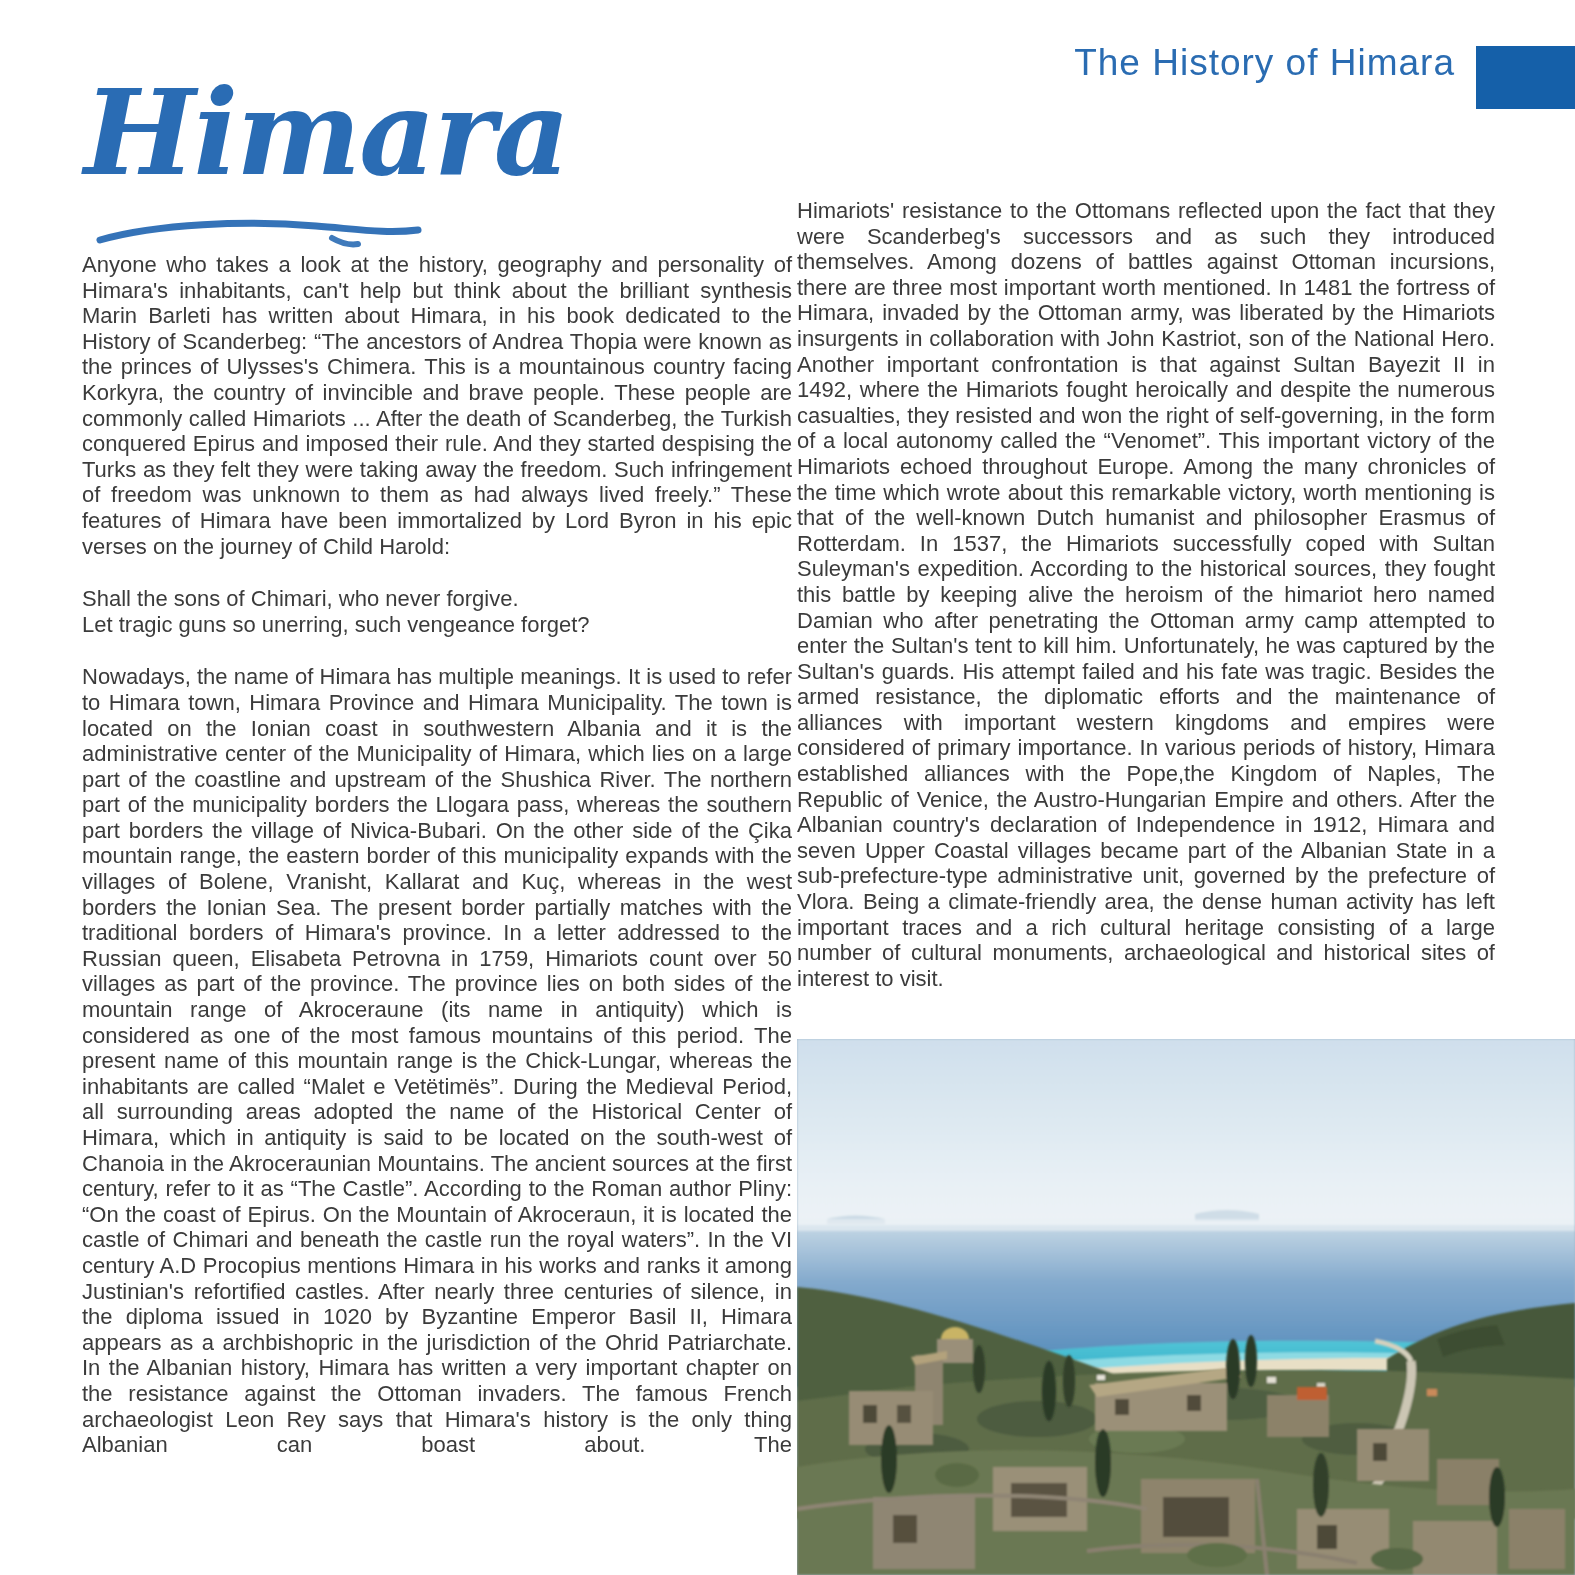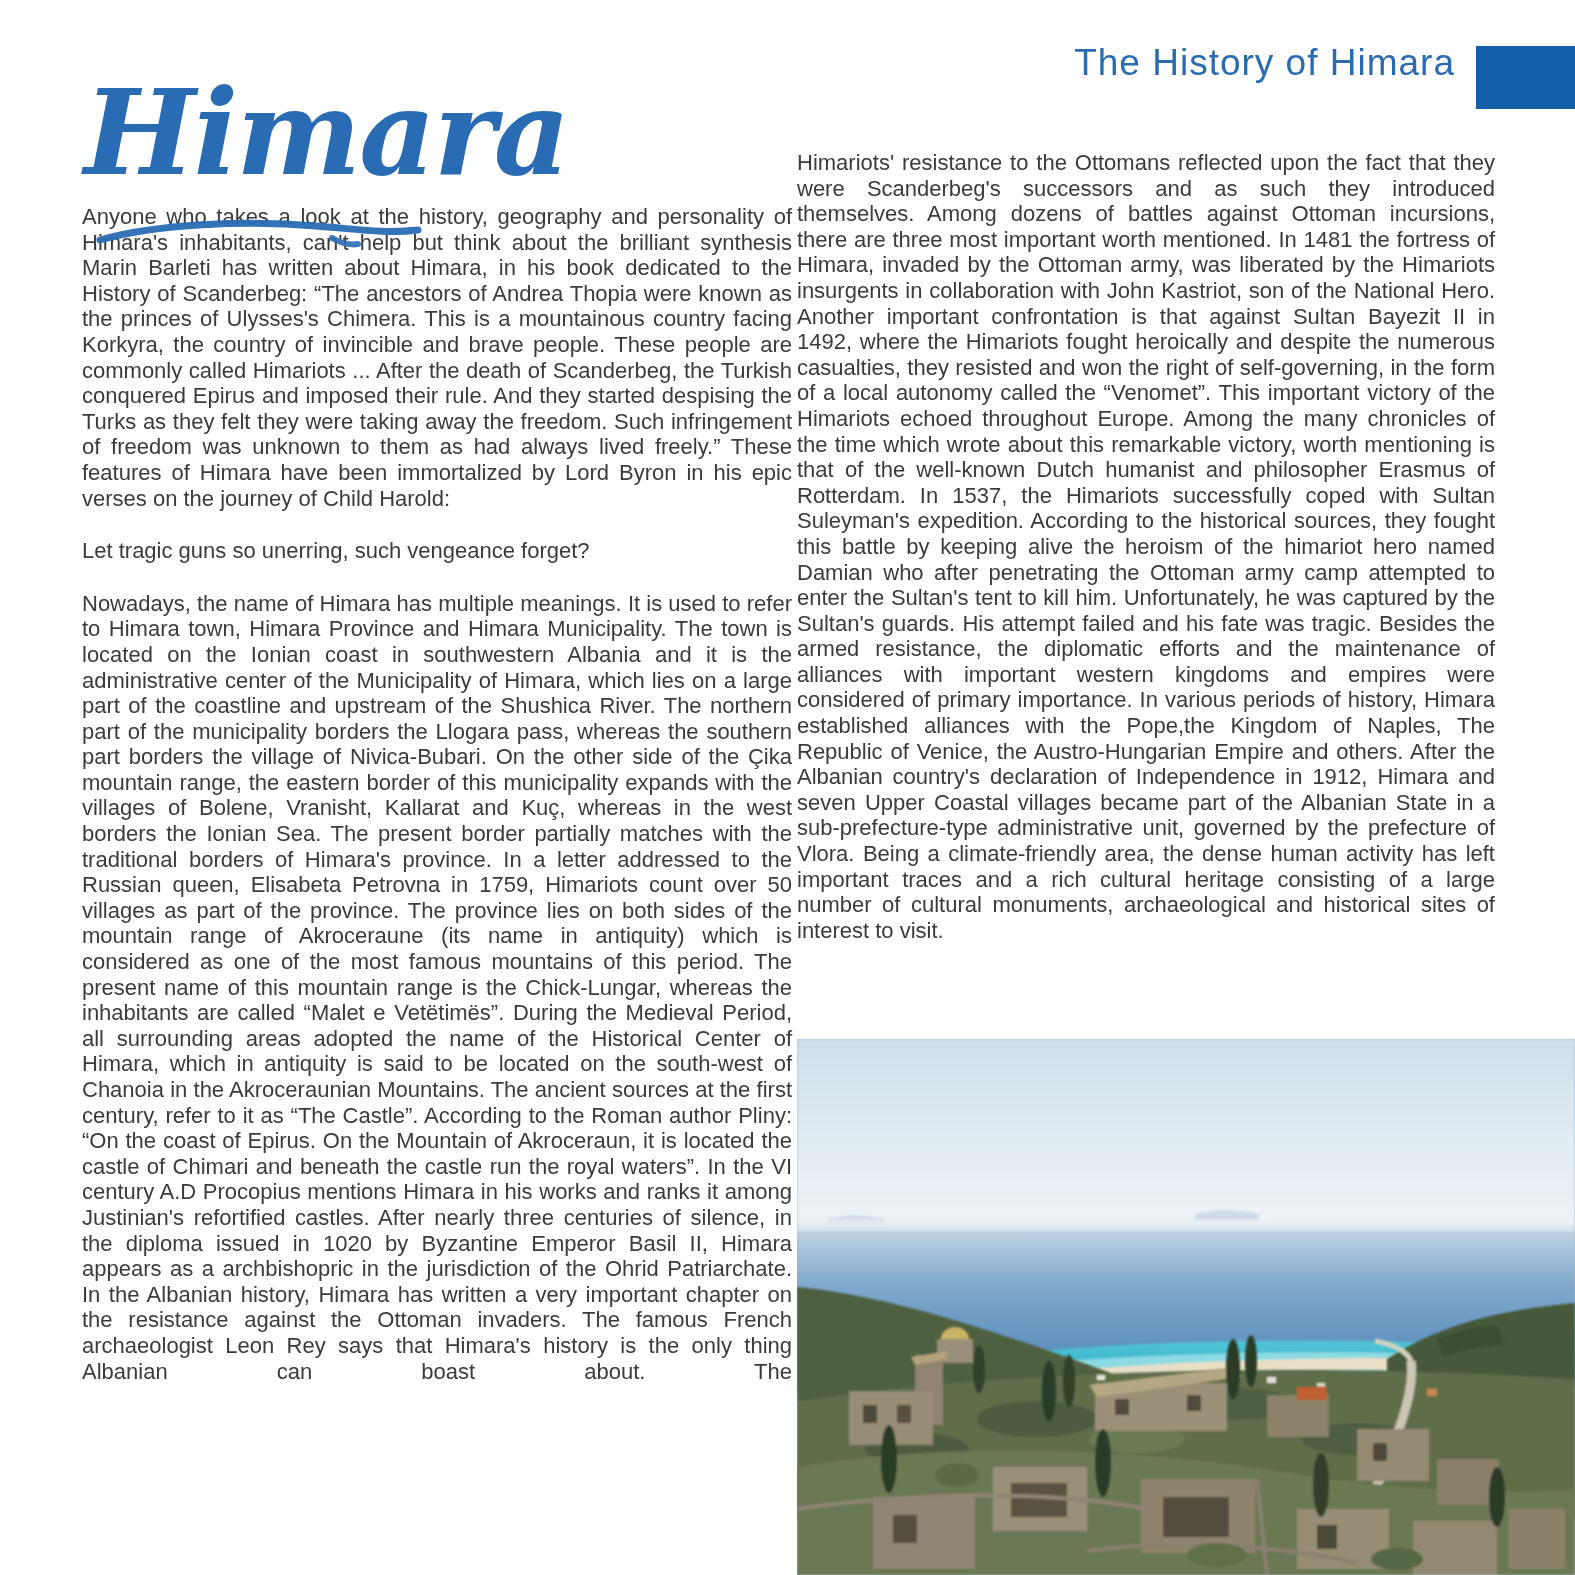--- a/index.html
+++ b/index.html
@@ -17,21 +17,21 @@
     background:#1560a9;
   }
   
   .logo {
     position:absolute; left:84px; top:74px; z-index:3;
     font-family:"DejaVu Serif", serif; font-style:italic; font-weight:bold;
     font-size:118px; line-height:1; color:#2a6cb4; letter-spacing:-2px;
   }
   .logo-swash { position:absolute; left:96px; top:216px; z-index:3; }
   
-  .col { position:absolute; color:#3b3b3b; }
+  .col { position:absolute; color:#3b3b3b;margin-top:48px; }
   .col p { margin:0; font-size:22px; line-height:25.6px; text-align:justify; }
   .col-left  { left:82px;  top:204px; width:710px; }
   .col-right { left:797px; top:150px; width:698px; }
   .verse { margin:27px 0; font-size:22px; line-height:25.6px; }
   .verse div { white-space:nowrap; }
   .justify-last { text-align-last: justify; }
   
   .photo {
     position:absolute; left:797px; top:1039px; width:778px; height:536px;
     overflow:hidden; background:#9fb6c9;
@@ -50,20 +50,21 @@
   <div class="logo-swash">
     <svg width="330" height="36" viewBox="0 0 330 36">
       <path d="M4,24 C60,8 150,4 220,10 C260,13 290,18 322,14" fill="none" stroke="#2a6cb4" stroke-width="7" stroke-linecap="round" opacity="0.95"></path>
       <path d="M236,22 q14,8 26,6" fill="none" stroke="#2a6cb4" stroke-width="6" stroke-linecap="round" opacity="0.9"></path>
     </svg>
   </div>
 
   <div class="col col-left">
     <p>Anyone who takes a look at the history, geography and personality of Himara's inhabitants, can't help but think about the brilliant synthesis Marin Barleti has written about Himara, in his book dedicated to the History of Scanderbeg: “The ancestors of Andrea Thopia were known as the princes of Ulysses's Chimera. This is a mountainous country facing Korkyra, the country of invincible and brave people. These people are commonly called Himariots ... After the death of Scanderbeg, the Turkish conquered Epirus and imposed their rule. And they started despising the Turks as they felt they were taking away the freedom. Such infringement of freedom was unknown to them as had always lived freely.” These features of Himara have been immortalized by Lord Byron in his epic verses on the journey of Child Harold:</p>
     <div class="verse">
+      <div>Shall the sons of Chimari, who never forgive.</div>
       <div>Let tragic guns so unerring, such vengeance forget?</div>
     </div>
     <p class="justify-last">Nowadays, the name of Himara has multiple meanings. It is used to refer to Himara town, Himara Province and Himara Municipality. The town is located on the Ionian coast in southwestern Albania and it is the administrative center of the Municipality of Himara, which lies on a large part of the coastline and upstream of the Shushica River. The northern part of the municipality borders the Llogara pass, whereas the southern part borders the village of Nivica-Bubari. On the other side of the Çika mountain range, the eastern border of this municipality expands with the villages of Bolene, Vranisht, Kallarat and Kuç, whereas in the west borders the Ionian Sea. The present border partially matches with the traditional borders of Himara's province. In a letter addressed to the Russian queen, Elisabeta Petrovna in 1759, Himariots count over 50 villages as part of the province. The province lies on both sides of the mountain range of Akroceraune (its name in antiquity) which is considered as one of the most famous mountains of this period. The present name of this mountain range is the Chick-Lungar, whereas the inhabitants are called “Malet e Vetëtimës”. During the Medieval Period, all surrounding areas adopted the name of the Historical Center of Himara, which in antiquity is said to be located on the south-west of Chanoia in the Akroceraunian Mountains. The ancient sources at the first century, refer to it as “The Castle”. According to the Roman author Pliny: “On the coast of Epirus. On the Mountain of Akroceraun, it is located the castle of Chimari and beneath the castle run the royal waters”. In the VI century A.D Procopius mentions Himara in his works and ranks it among Justinian's refortified castles. After nearly three centuries of silence, in the diploma issued in 1020 by Byzantine Emperor Basil II, Himara appears as a archbishopric in the jurisdiction of the Ohrid Patriarchate. In the Albanian history, Himara has written a very important chapter on the resistance against the Ottoman invaders. The famous French archaeologist Leon Rey says that Himara's history is the only thing Albanian can boast about. The</p>
   </div>
 
   <div class="col col-right">
     <p>Himariots' resistance to the Ottomans reflected upon the fact that they were Scanderbeg's successors and as such they introduced themselves. Among dozens of battles against Ottoman incursions, there are three most important worth mentioned. In 1481 the fortress of Himara, invaded by the Ottoman army, was liberated by the Himariots insurgents in collaboration with John Kastriot, son of the National Hero. Another important confrontation is that against Sultan Bayezit II in 1492, where the Himariots fought heroically and despite the numerous casualties, they resisted and won the right of self-governing, in the form of a local autonomy called the “Venomet”. This important victory of the Himariots echoed throughout Europe. Among the many chronicles of the time which wrote about this remarkable victory, worth mentioning is that of the well-known Dutch humanist and philosopher Erasmus of Rotterdam. In 1537, the Himariots successfully coped with Sultan Suleyman's expedition. According to the historical sources, they fought this battle by keeping alive the heroism of the himariot hero named Damian who after penetrating the Ottoman army camp attempted to enter the Sultan's tent to kill him. Unfortunately, he was captured by the Sultan's guards. His attempt failed and his fate was tragic. Besides the armed resistance, the diplomatic efforts and the maintenance of alliances with important western kingdoms and empires were considered of primary importance. In various periods of history, Himara established alliances with the Pope,the Kingdom of Naples, The Republic of Venice, the Austro-Hungarian Empire and others. After the Albanian country's declaration of Independence in 1912, Himara and seven Upper Coastal villages became part of the Albanian State in a sub-prefecture-type administrative unit, governed by the prefecture of Vlora. Being a climate-friendly area, the dense human activity has left important traces and a rich cultural heritage consisting of a large number of cultural monuments, archaeological and historical sites of interest to visit.</p>
   </div>
 
   <div class="photo" role="img" aria-label="Aerial view of the ruined stone houses and cypress trees of old Himara on a hillside above a valley, with a white beach, turquoise bay and the blue Ionian Sea beyond">

